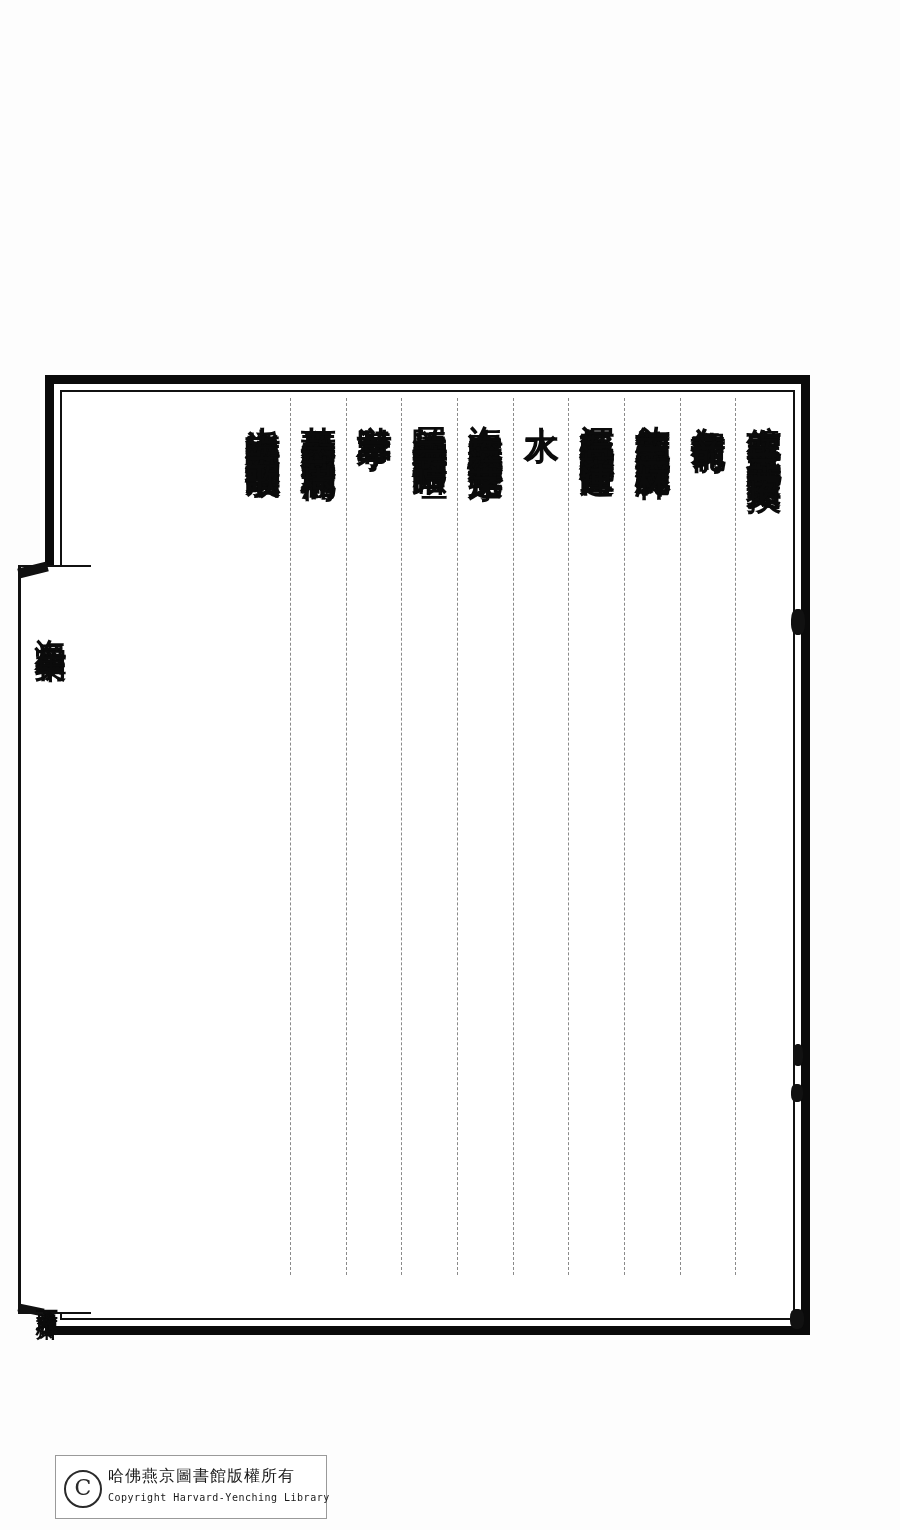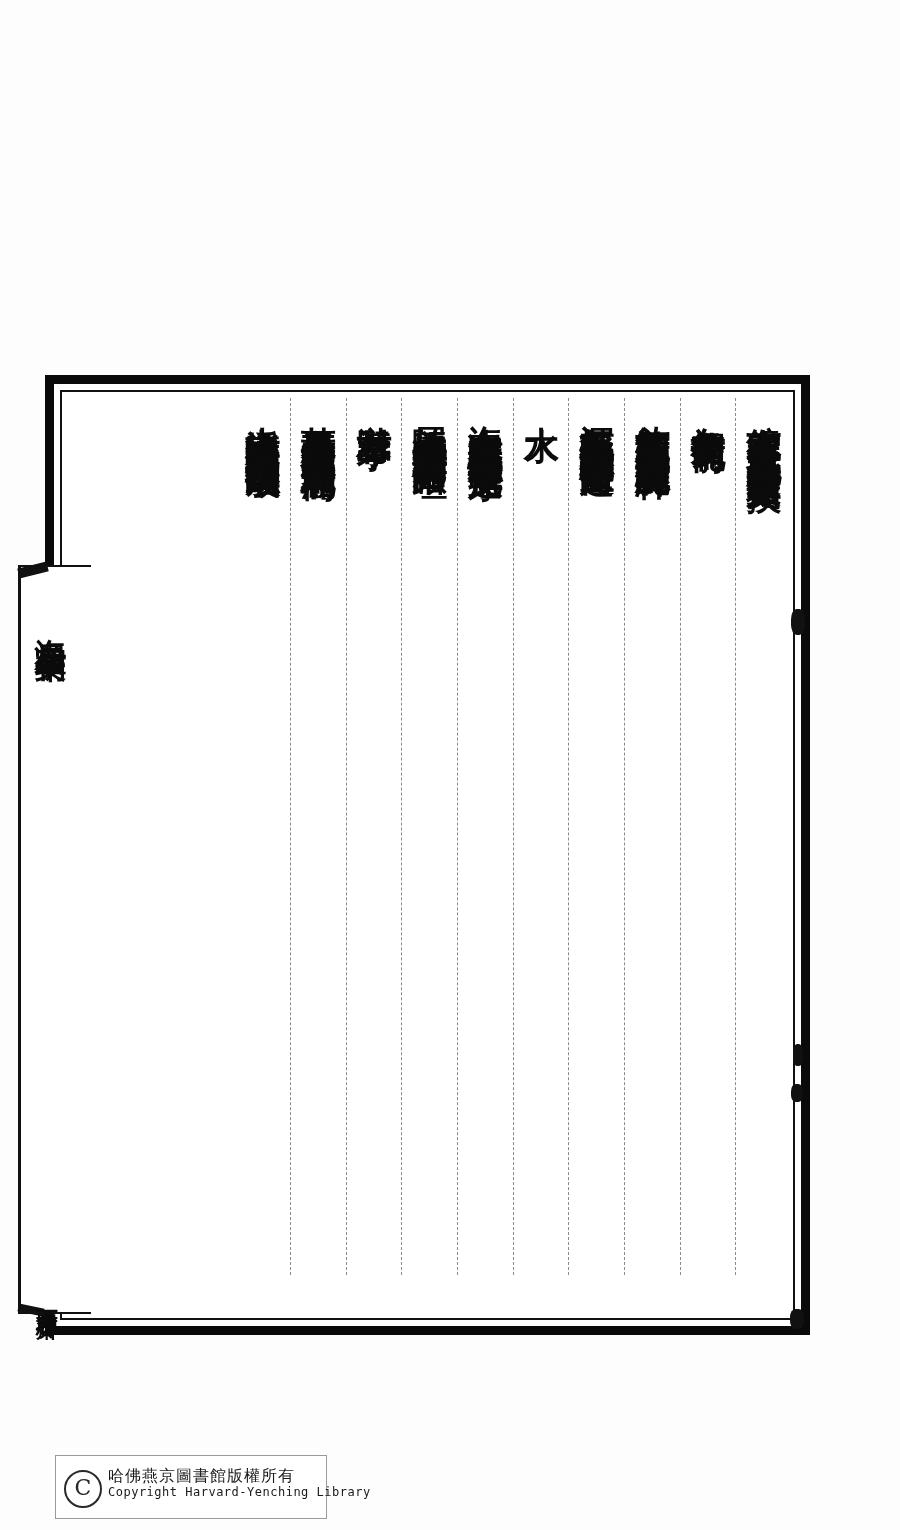--- a/index.html
+++ b/index.html
@@ -163,23 +163,23 @@
     top: 10px;
     font-family: "DejaVu Serif", serif;
     font-size: 16px;
     letter-spacing: 1px;
     color: #1a1a1a;
     white-space: nowrap;
   }
   #stamp-en {
     position: absolute;
     left: 52px;
-    top: 29px;
+    top: 36px;
     font-family: "DejaVu Sans Mono", monospace;
-    font-size: 12px;
+    font-size: 10px;
     letter-spacing: .5px;
     color: #1a1a1a;
     white-space: nowrap;
   }
 </style>
 </head>
 <body>
 
 <div id="scan-page">
 

